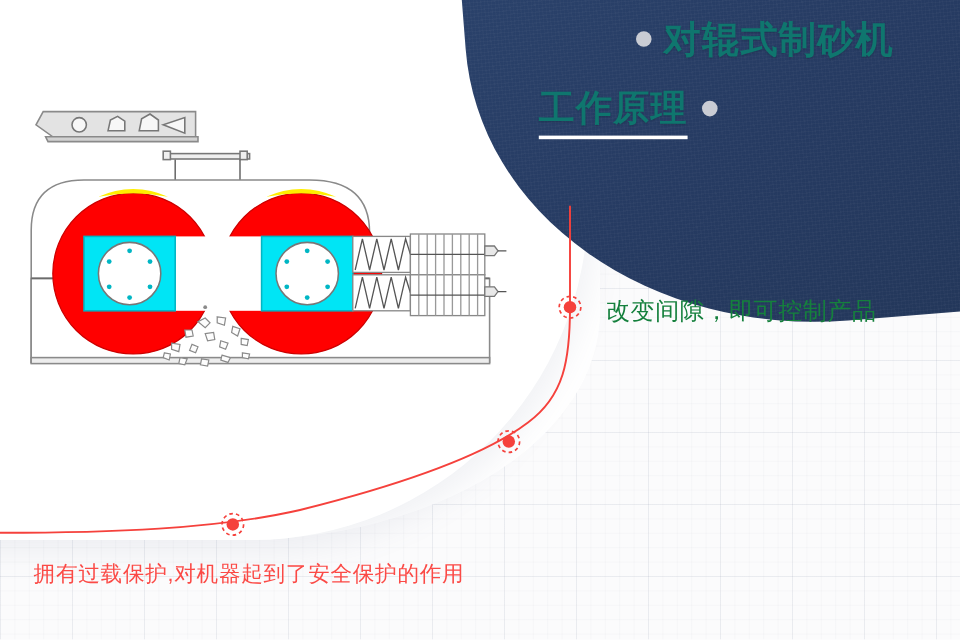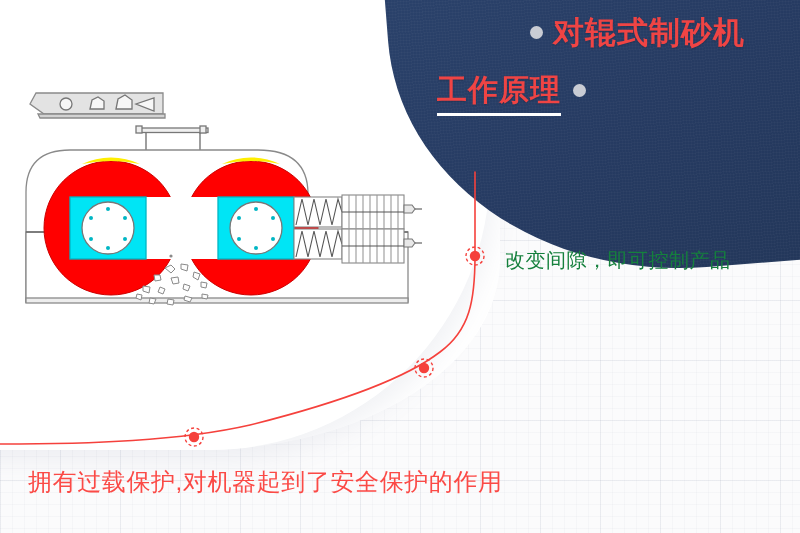--- a/index.html
+++ b/index.html
@@ -56,32 +56,33 @@
     position:absolute; inset:0;
     border-bottom-left-radius:300px 250px;
     border-bottom-right-radius:70px 120px;
     background-image:
       repeating-linear-gradient(0deg, rgba(255,255,255,0.025) 0 1px, transparent 1px 3px),
       repeating-linear-gradient(90deg, rgba(255,255,255,0.02) 0 1px, transparent 1px 3px);
   }
   .title-wrap{ position:absolute; left:0; top:0; width:800px; height:130px; z-index:6; }
   .title-line{
     position:absolute;
-    color:#ef4444;
+    color:#0f766e;
     font-weight:bold;
     letter-spacing:1px;
     white-space:nowrap;
     text-shadow:0 1px 2px rgba(0,0,0,0.18);
   }
   #title-main{ left:530px; top:12px; font-size:31px; }
   #title-sub{ left:437px; top:70px; font-size:30px; }
   #title-sub .ul{
     border-bottom:3px solid #ffffff;
     padding-bottom:2px;
     display:inline-block;
+    margin-left:12px;
   }
   .dot-grey{
     display:inline-block;
     width:13px; height:13px; border-radius:50%;
     background:#c9ccd4;
     vertical-align:middle;
   }
   #title-main .dot-grey{ margin-right:10px; margin-bottom:5px;}
   #title-sub .dot-grey{ margin-left:12px; margin-bottom:4px;}
 
@@ -97,21 +98,21 @@
     letter-spacing:0.5px;
     z-index:8;
     white-space:nowrap;
   }
   #text-1{ left:505px; top:240px; }
   #text-2{ left:458px; top:352px; }
   #text-bottom{
     position:absolute;
     left:28px; top:466px;
     color:#fb4a46;
-    font-size:24px;
+    font-size:18px;
     letter-spacing:0.6px;
     z-index:8;
     white-space:nowrap;
   }
   
   #machine{ position:absolute; left:8px; top:62px; z-index:5; }
 </style>
 </head>
 <body>
 

